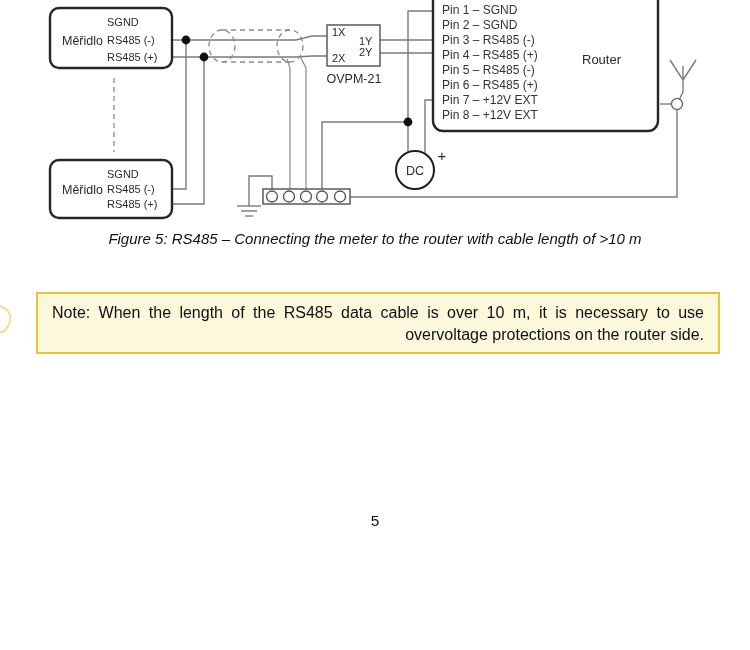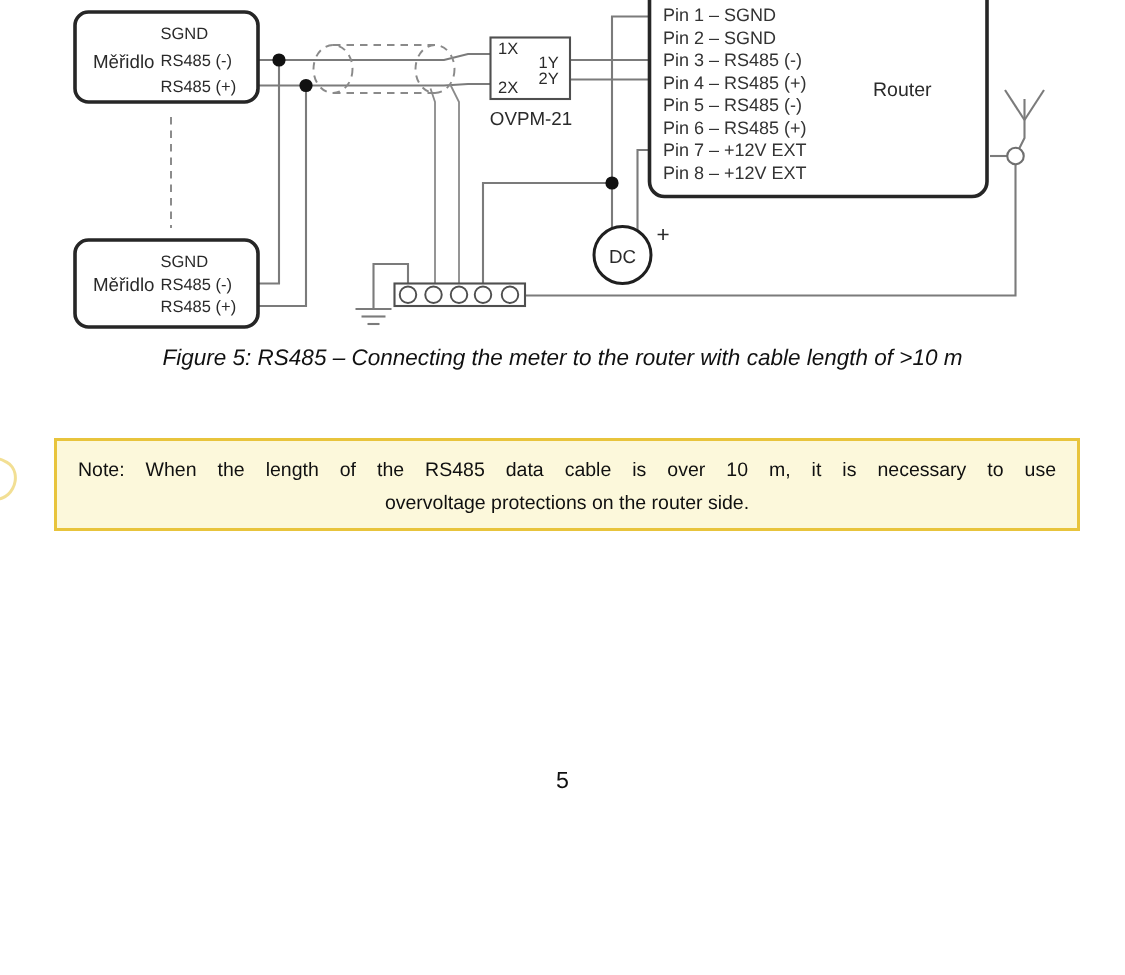--- a/index.html
+++ b/index.html
@@ -28,24 +28,24 @@
   .t125{font-size:12.5px;}
   .t13{font-size:13px;}
   .caption{
     position:absolute;left:0;top:230px;width:750px;
     text-align:center;font-size:15px;color:#111111;font-style:italic;
   }
   .note{
     position:absolute;left:36px;top:292px;width:684px;height:62px;
     background:var(--note-bg);border:2px solid var(--note-border);
     box-sizing:border-box;padding:8px 14px 0 14px;
-    font-size:13px;color:#101010;
+    font-size:16px;color:#101010;
   }
   .note-l1{text-align:justify;text-align-last:justify;line-height:22px;white-space:normal;}
-  .note-l2{text-align:center;line-height:22px;}
+  .note-l2{text-align:right;line-height:22px;}
   .margin-mark{
     position:absolute;left:-13px;top:306px;width:20px;height:24px;
     border:2px solid var(--note-border);border-radius:40% 60% 55% 45%;
     transform:rotate(28deg);opacity:.55;background:transparent;
   }
   .pagenum{
     position:absolute;left:0;top:512px;width:750px;
     text-align:center;font-size:15.5px;color:#111111;
   }
 </style>

